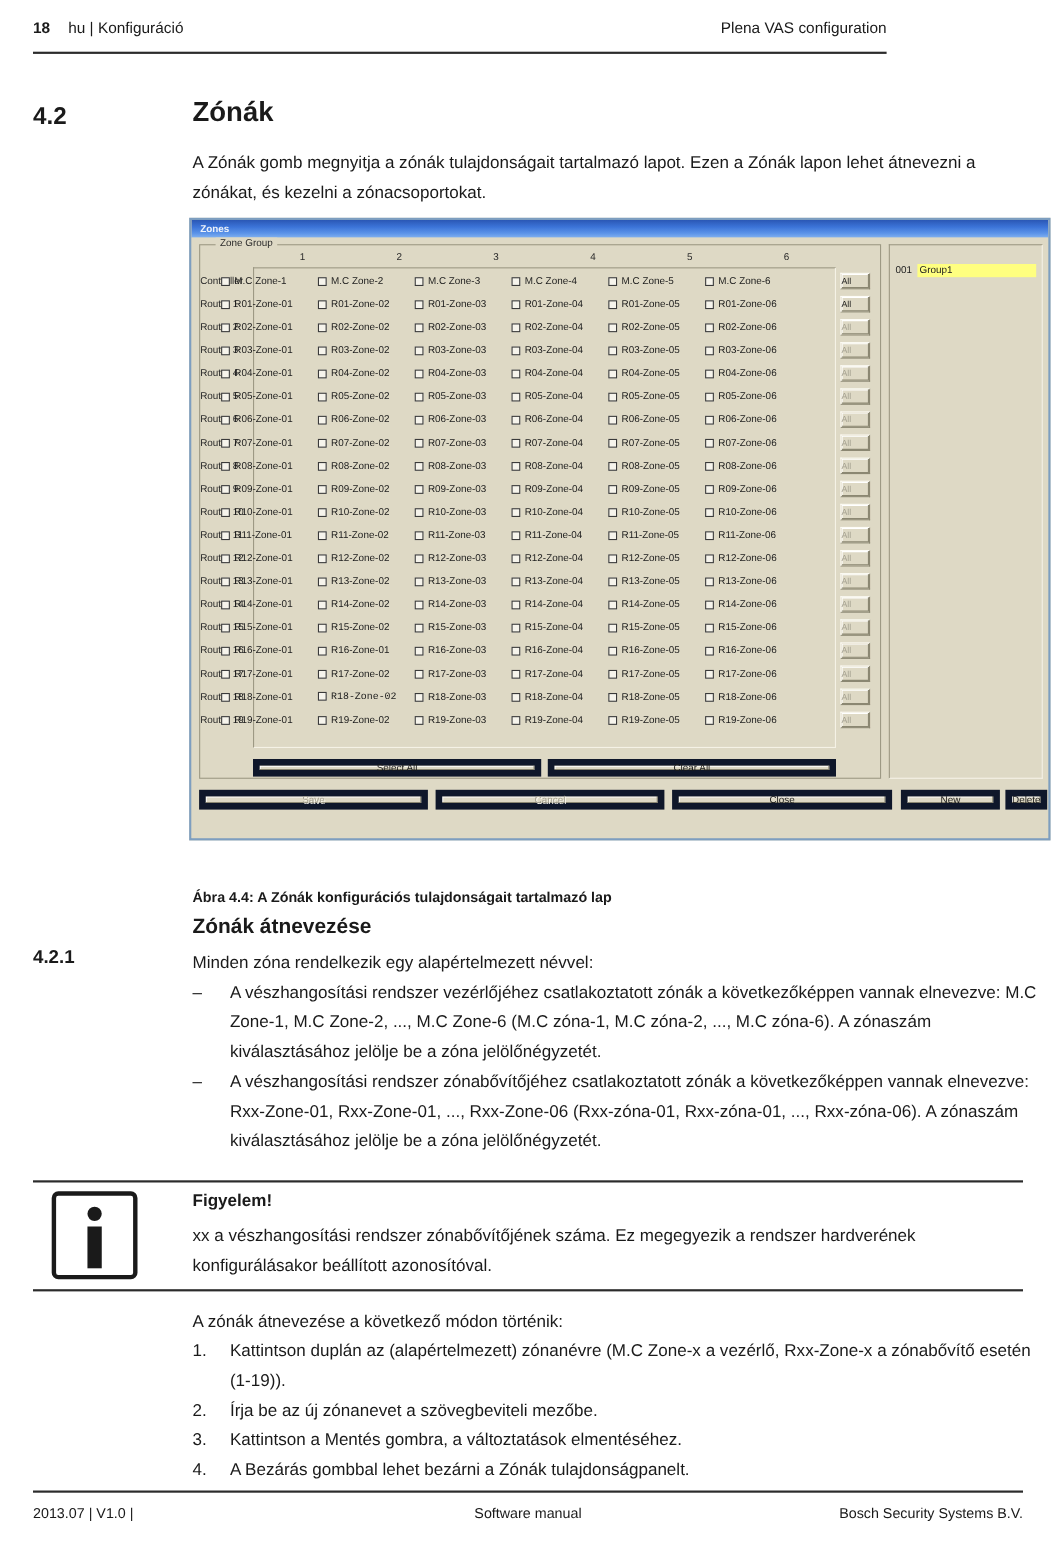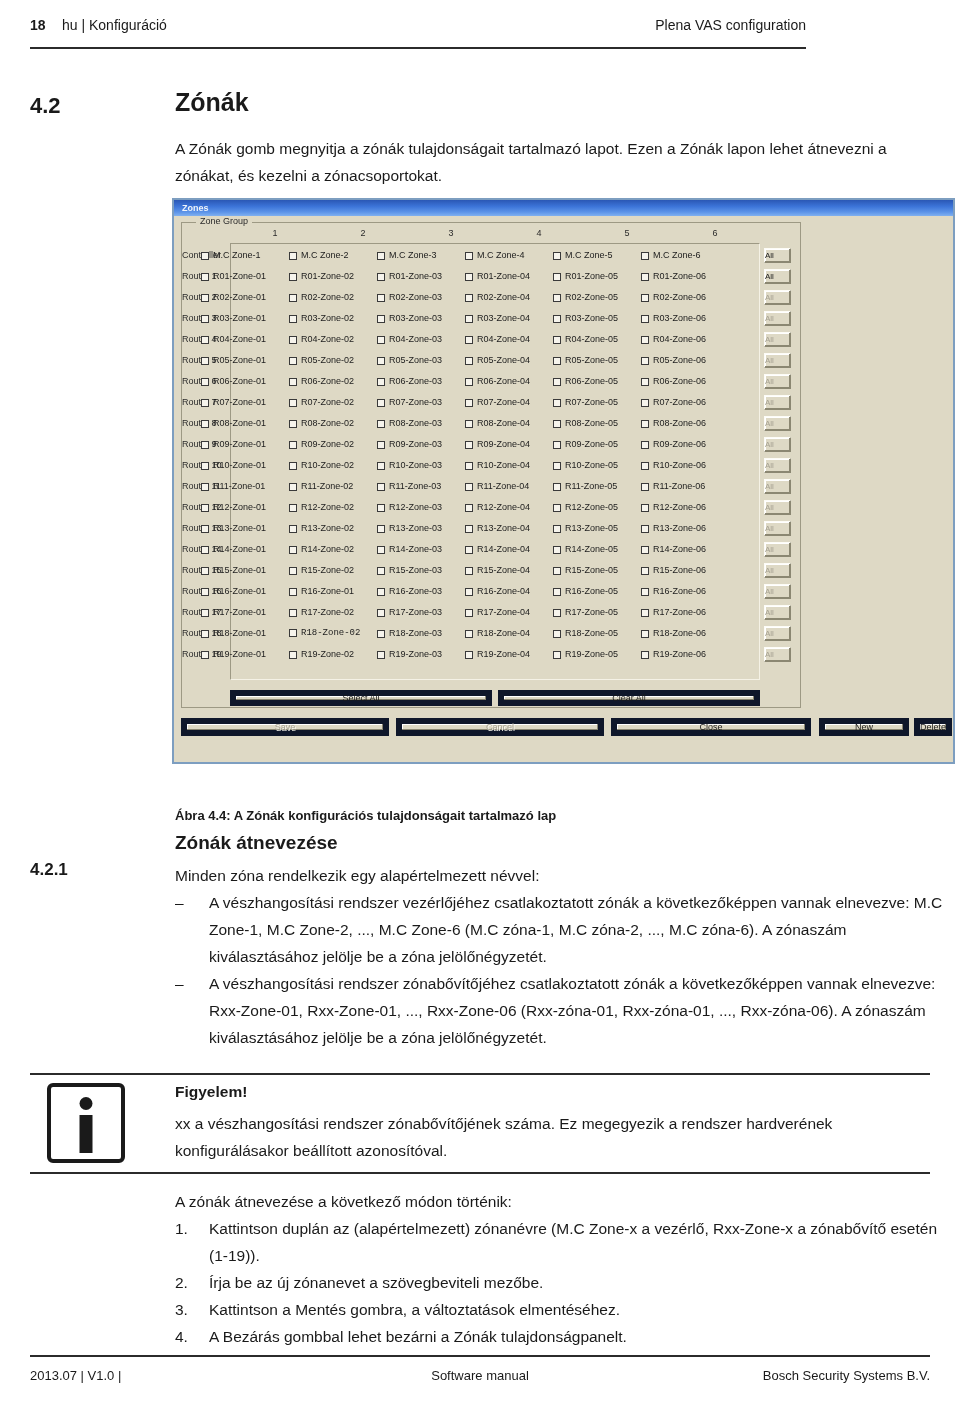--- a/index.html
+++ b/index.html
@@ -495,20 +495,26 @@
           <div class="zcell" style="left: 234px;"><span class="chk"></span><span>R19-Zone-04</span></div>
           <div class="zcell" style="left: 322px;"><span class="chk"></span><span>R19-Zone-05</span></div>
           <div class="zcell" style="left: 410px;"><span class="chk"></span><span>R19-Zone-06</span></div>
           <div class="all-btn disabled">All</div>
         </div>
       </div>
 
     <div class="wbtn btn-select-all">Select All</div>
     <div class="wbtn btn-clear-all">Clear All</div>
 
+    <div class="list-panel">
+      <div class="grp-row">
+        <span class="grp-idx">001</span>
+        <span class="grp-name" style="background: rgb(255, 255, 128);">Group1</span>
+      </div>
+    </div>
 
     <div class="wbtn btn-save disabled">Save</div>
     <div class="wbtn btn-cancel disabled">Cancel</div>
     <div class="wbtn btn-close">Close</div>
     <div class="wbtn btn-new">New</div>
     <div class="wbtn btn-delete">Delete</div>
 
   </div>
 </div>
 

